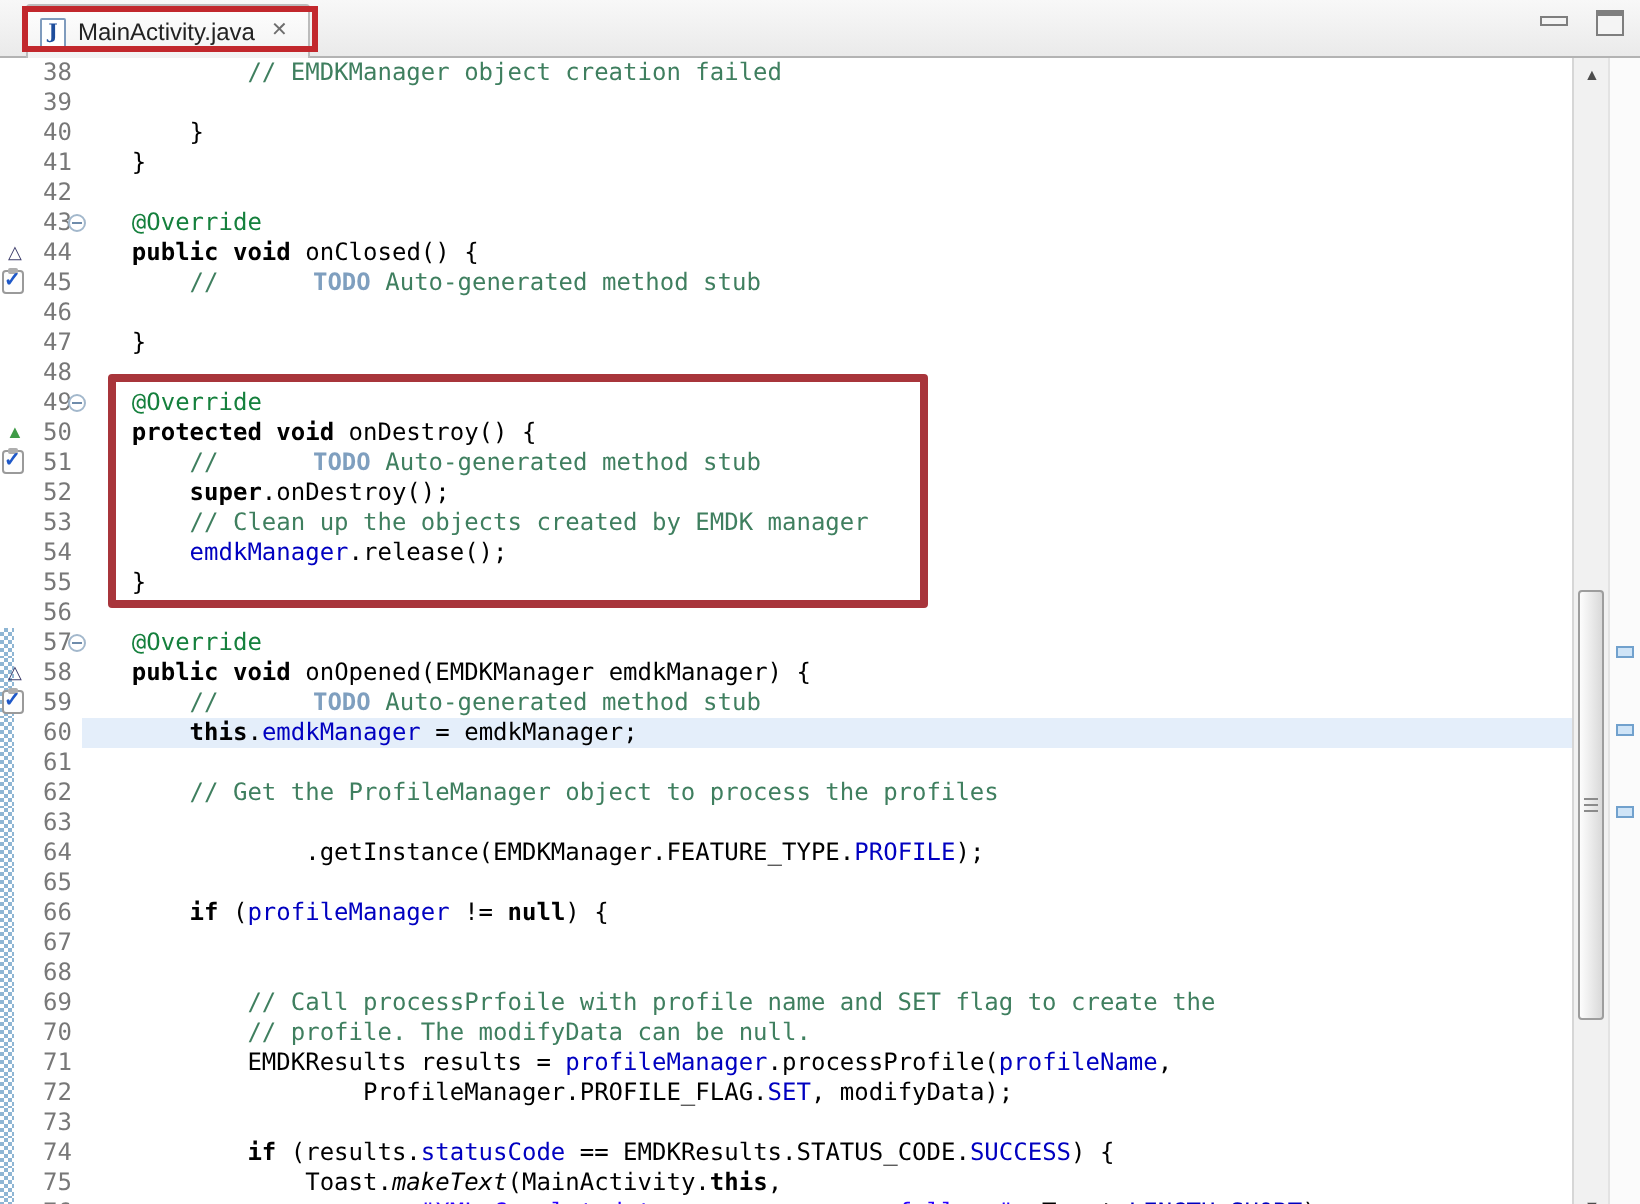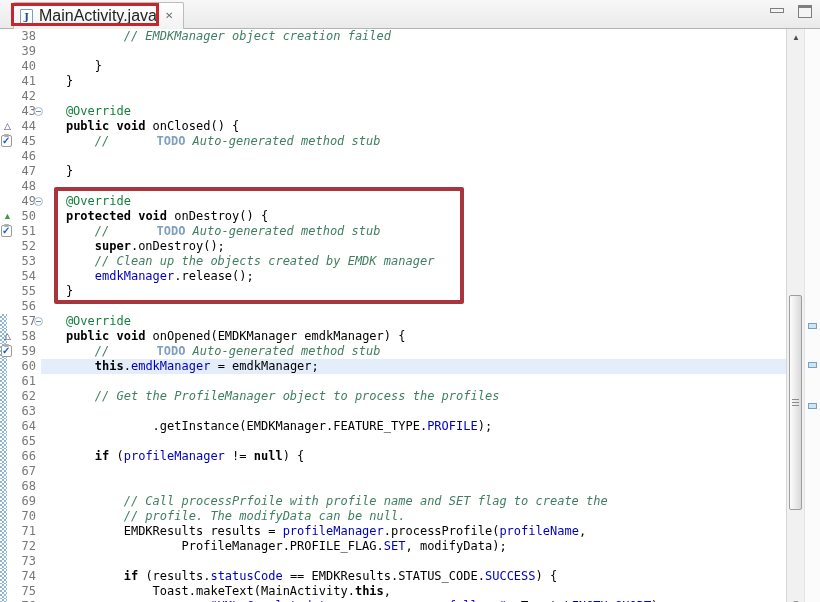--- a/index.html
+++ b/index.html
@@ -9,21 +9,21 @@
 
   
   .tabbar{position:absolute;left:0;top:0;width:820px;height:29px;
           background:linear-gradient(#f8f8f8,#eaeaea);border-bottom:1px solid #b3b3b3;}
   .tab{position:absolute;left:13px;top:2px;height:27px;display:flex;align-items:center;
        gap:6px;padding:0 8px 0 6px;background:linear-gradient(#fefefe,#f2f2f2);
        border:1px solid #bcbcbc;border-bottom:none;border-radius:2px 2px 0 0;}
   .java-icon{width:13px;height:15px;background:#fff;border:1px solid #7f9bbd;border-radius:1px;
              display:flex;align-items:center;justify-content:center;
              font-family:"DejaVu Serif",serif;font-weight:bold;font-size:10px;color:#1f4e9c;}
-  .tab-title{font-size:16px;color:#222;white-space:nowrap;}
+  .tab-title{font-size:12px;color:#222;white-space:nowrap;}
   .tab-close{font-size:10px;color:#6e6e6e;line-height:10px;padding:1px 2px;cursor:default;}
   .win-btn{position:absolute;cursor:default;}
   .min-glyph{width:14px;height:5px;border:1px solid #7e7e7e;background:#f4f4f4;}
   .max-glyph{width:14px;height:13px;border:1px solid #7e7e7e;border-top:3px solid #7e7e7e;background:#f4f4f4;}
 
   
   .editor{position:absolute;left:0;top:29px;width:786px;height:573px;background:#fff;overflow:hidden;}
   .rows{position:absolute;left:0;top:0;width:100%;}
   .line{position:relative;height:15px;padding-left:24px;}
   .hl-band{position:absolute;left:41px;right:0;top:0;height:15px;background:#e4eefa;}
@@ -41,25 +41,25 @@
   .task{position:absolute;left:1px;top:1px;width:11px;height:12px;background:#fdfdfd;
         border:1px solid #9a9a9a;border-radius:2px;}
   .task::before{content:"";position:absolute;left:2px;top:-2px;width:5px;height:3px;background:#aeaeae;border-radius:1px;}
   .task .chk{position:absolute;left:0px;top:-1px;font-size:10px;font-weight:bold;color:#1e58c8;line-height:12px;}
   .fold{position:absolute;left:34px;top:3px;width:9px;height:9px;border:1px solid #a3b8cc;
         border-radius:50%;background:#fff;}
   .fold::after{content:"";position:absolute;left:1px;top:3px;width:5px;height:1px;background:#6f8cab;}
   .code{position:absolute;left:37px;top:0;height:15px;font-family:"DejaVu Sans Mono",monospace;
         font-size:12px;line-height:15px;white-space:pre;color:#000;}
   .tk-kw{color:#000000;font-weight:bold;}
-  .tk-com{color:#3F7F5F;font-style:italic;}
+  .tk-com{color:#3F7F5F;}
   .tk-todo{color:#7F9FBF;font-weight:bold;margin-left:40px;}
   .tk-field{color:#0000C0;}
   .tk-sfield{color:#0000C0;}
-  .tk-smethod{color:#000;}
+  .tk-smethod{color:#000;font-style:italic;}
   .tk-str{color:#2A00FF;}
   .tk-ann{color:#15803d;}
 
   
   .vscroll{position:absolute;left:786px;top:29px;width:18px;height:573px;background:#f1f1f1;
            border-left:1px solid #d6d6d6;}
   .sb-btn{position:absolute;left:0;width:18px;height:17px;text-align:center;
           font-size:8px;line-height:17px;color:#4d4d4d;}
   .sb-thumb{position:absolute;left:2px;top:266px;width:13px;height:215px;
             background:linear-gradient(90deg,#fdfdfd,#d9d9d9);border:1px solid #9d9d9d;border-radius:2px;}

